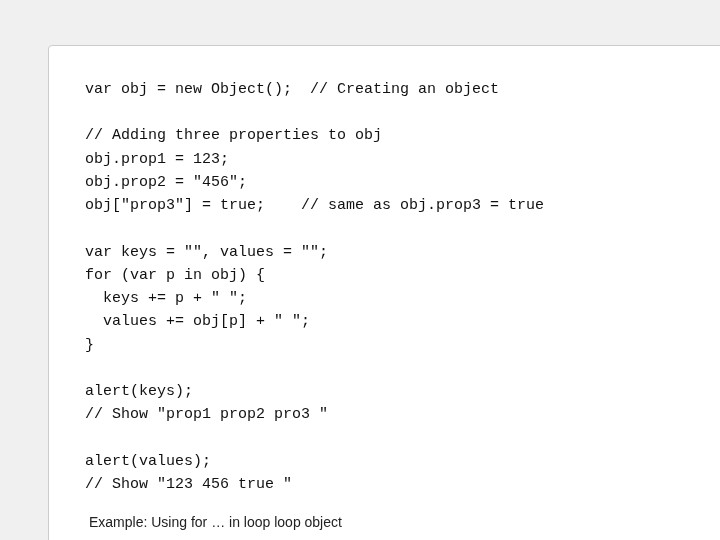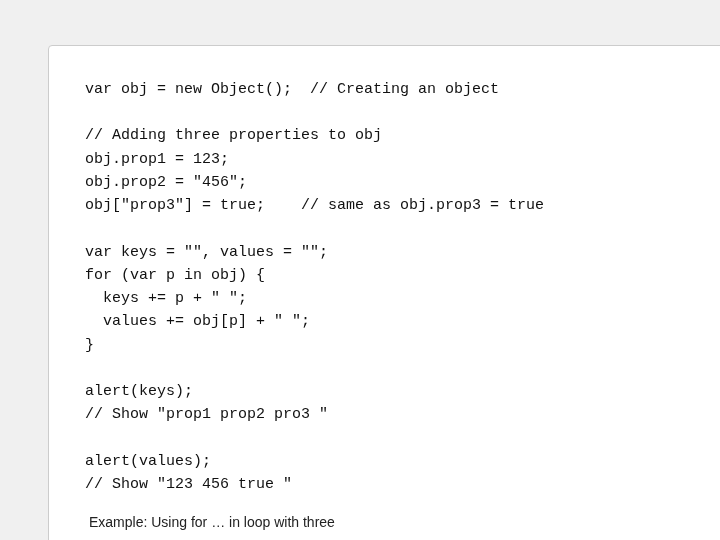--- a/index.html
+++ b/index.html
@@ -59,14 +59,14 @@
 for (var p in obj) {
   keys += p + " ";
   values += obj[p] + " ";
 }
 
 alert(keys);
 // Show "prop1 prop2 pro3 "
 
 alert(values);
 // Show "123 456 true "</div>
-  <div class="caption">Example: Using for … in loop with three</div>
+  <div class="caption">Example: Using for … in loop loop object</div>
 </div>
 
 </body></html>

